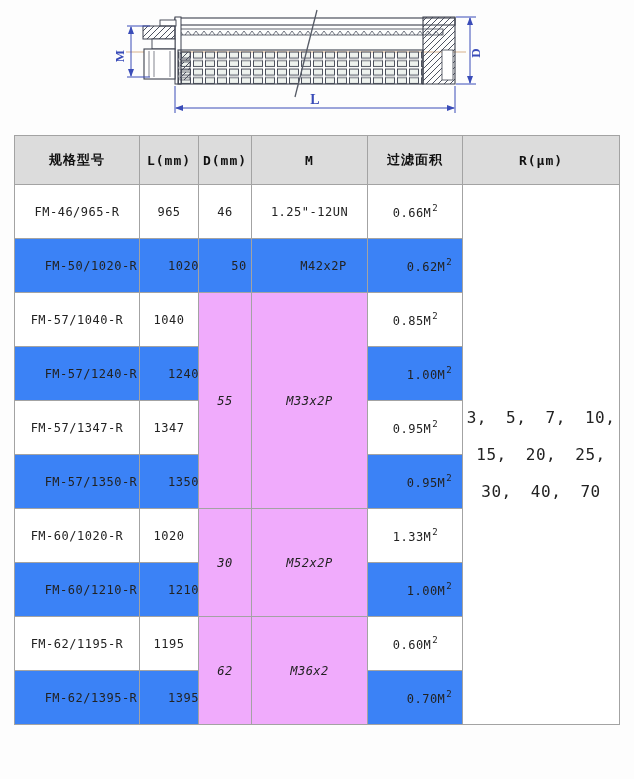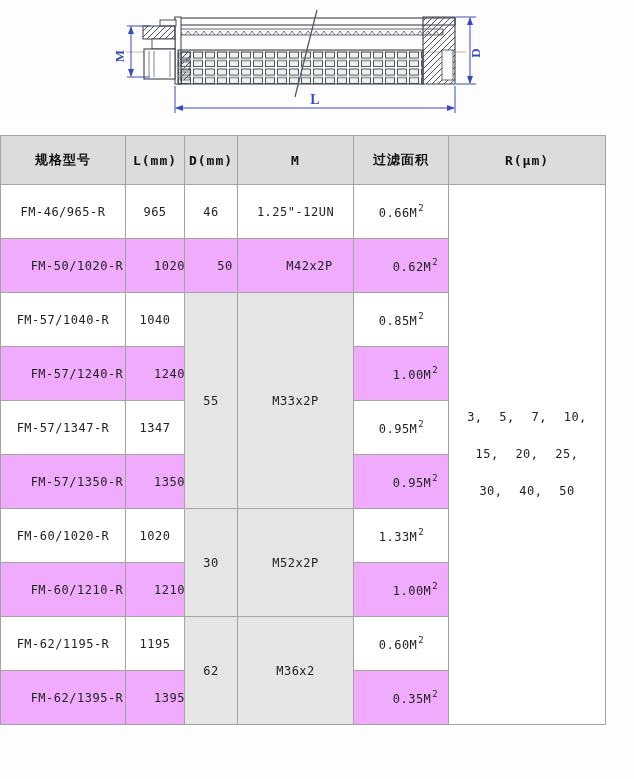--- a/index.html
+++ b/index.html
@@ -10,20 +10,21 @@
     font-family: "DejaVu Sans Mono", "DejaVu Sans", sans-serif;
   }
   .sheet { position: relative; width: 634px; height: 779px; overflow: hidden; }
 
   .drawing-area { width: 634px; height: 135px; }
   svg.drawing { display: block; }
 
   table.spec {
     border-collapse: collapse;
     table-layout: fixed;
+    margin-left: 14px;
     width: 605px;
     border-radius: 6px;
   }
   .spec th, .spec td {
     border: 1px solid #a3a3a3;
     text-align: center;
     vertical-align: middle;
     padding: 0;
     overflow: hidden;
   }
@@ -35,25 +36,25 @@
     color: #111;
     letter-spacing: 1px;
   }
   .spec tbody td {
     height: 54px;
     font-size: 12px;
     color: #222;
     background: #ffffff;
     letter-spacing: 0.5px;
   }
-  .spec tbody tr.alt td { background: #f0abfc; padding-left: 28px; }
-  .spec tbody td.merged { background: #e5e5e5; }
+  .spec tbody tr.alt td { background: #3b82f6; padding-left: 28px; }
+  .spec tbody td.merged { background: #f0abfc; font-style: italic; }
   .spec sup { font-size: 9px; position: relative; top: -1px; left: 1px; }
   td.r-cell { background: #ffffff; }
-  .r-line { line-height: 37px; word-spacing: 9px; font-size: 12px; color: #222; }
+  .r-line { line-height: 37px; word-spacing: 9px; font-size: 16px; color: #222; }
 </style>
 </head>
 <body>
 
 <div class="sheet">
 
   <div class="drawing-area">
     <svg class="drawing" width="634" height="135" viewBox="0 0 634 135">
       <defs>
         <pattern id="hatch" width="6" height="6" patternUnits="userSpaceOnUse">
@@ -153,21 +154,21 @@
     <tbody>
       <tr>
         <td>FM-46/965-R</td>
         <td>965</td>
         <td>46</td>
         <td>1.25"-12UN</td>
         <td><span>0.66M</span><sup>2</sup></td>
         <td class="r-cell" rowspan="10">
           <div class="r-line">3, 5, 7, 10,</div>
           <div class="r-line">15, 20, 25,</div>
-          <div class="r-line">30, 40, 50</div>
+          <div class="r-line">30, 40, 70</div>
         </td>
       </tr>
       <tr class="alt">
         <td>FM-50/1020-R</td>
         <td>1020</td>
         <td>50</td>
         <td>M42x2P</td>
         <td><span>0.62M</span><sup>2</sup></td>
       </tr>
       <tr>
@@ -207,18 +208,18 @@
       <tr>
         <td>FM-62/1195-R</td>
         <td>1195</td>
         <td class="merged" rowspan="2">62</td>
         <td class="merged" rowspan="2">M36x2</td>
         <td><span>0.60M</span><sup>2</sup></td>
       </tr>
       <tr class="alt">
         <td>FM-62/1395-R</td>
         <td>1395</td>
-        <td><span>0.35M</span><sup>2</sup></td>
+        <td><span>0.70M</span><sup>2</sup></td>
       </tr>
     </tbody>
   </table>
 
 </div>
 
 </body></html>

